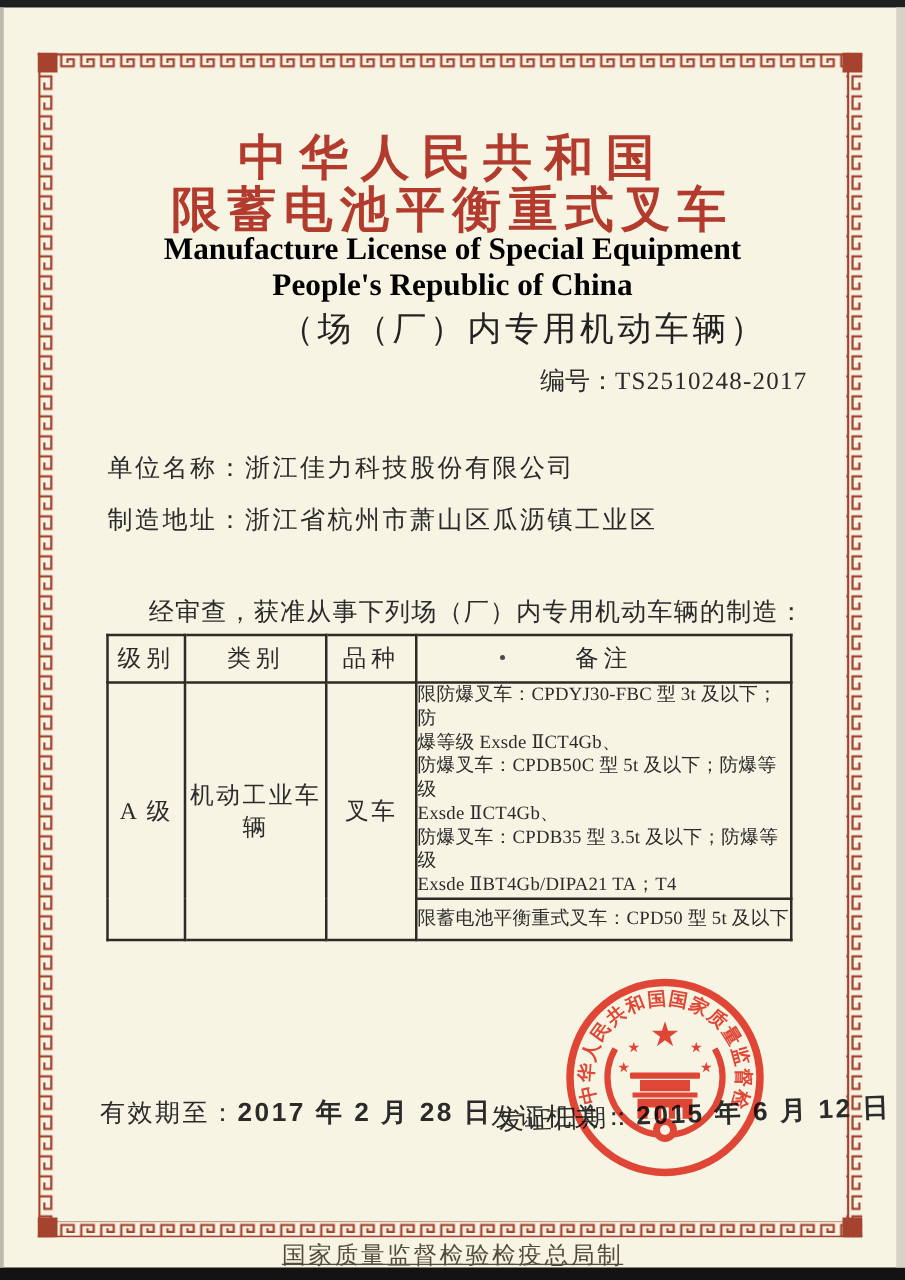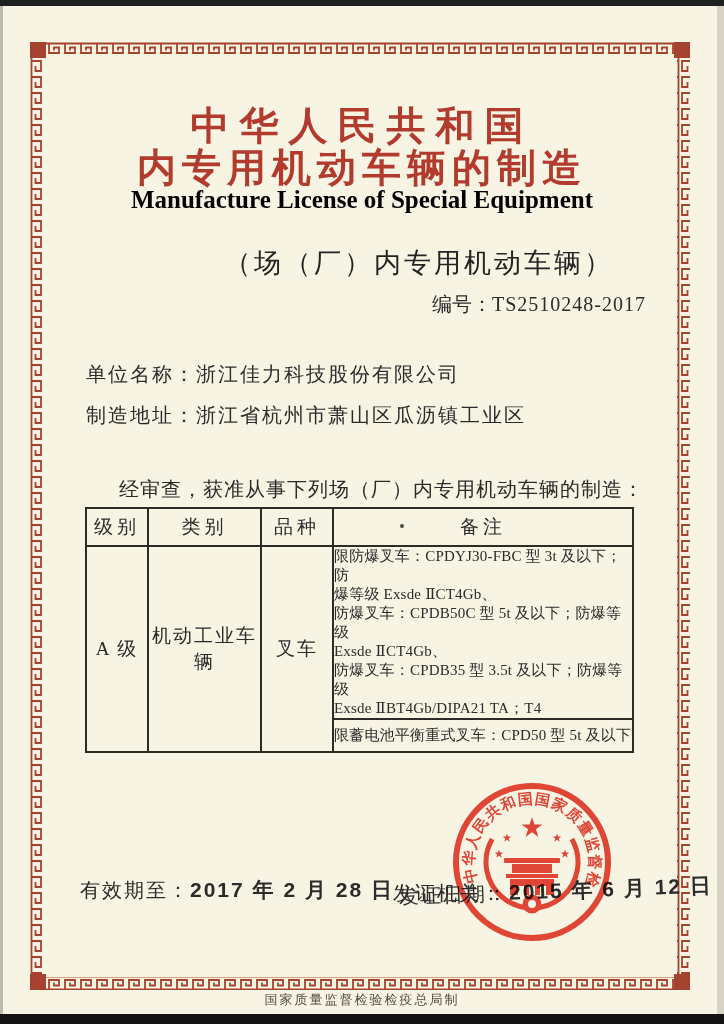--- a/index.html
+++ b/index.html
@@ -52,21 +52,21 @@
   .row-valid    { left:80px; top:876px; font-family:"Liberation Sans","DejaVu Sans",sans-serif; }
   .row-valid .value, .row-issuedate .value {
     font-family:"Liberation Sans","DejaVu Sans",sans-serif; font-weight:bold; font-size:21px; letter-spacing:2px; }
   .row-issuer   { left:393px; top:880px; }
   .row-issuedate{ left:399px; top:877px; transform:rotate(-2deg); }
 
   .seal-svg { left:450px; top:780px; mix-blend-mode:multiply; opacity:.92; }
   .frame-svg { left:30px; top:42px; }
 
   .footer-caption { left:0; top:991px; width:724px; text-align:center;
-    font-size:13px; letter-spacing:2px; color:#514c3e; }
+    font-size:19px; letter-spacing:2px; color:#514c3e;text-decoration:underline; }
 </style>
 </head>
 <body>
 
 <div class="page">
 
   <div class="abs edge-top"></div>
   <div class="abs edge-bottom"></div>
   <div class="abs edge-left"></div>
   <div class="abs edge-right"></div>
@@ -90,22 +90,23 @@
     <rect x="0" y="935" width="660" height="13" fill="url(#gkB)"></rect>
     <rect x="0" y="0" width="13" height="948" fill="url(#gkL)"></rect>
     <rect x="647" y="0" width="13" height="948" fill="url(#gkR)"></rect>
     <rect x="0" y="0" width="16" height="16" fill="#a5432f"></rect>
     <rect x="644" y="0" width="16" height="16" fill="#a5432f"></rect>
     <rect x="0" y="932" width="16" height="16" fill="#a5432f"></rect>
     <rect x="644" y="932" width="16" height="16" fill="#a5432f"></rect>
   </svg>
 
   <div class="abs title-cn title-cn-1">中华人民共和国</div>
-  <div class="abs title-cn title-cn-2">内专用机动车辆的制造</div>
+  <div class="abs title-cn title-cn-2">限蓄电池平衡重式叉车</div>
   <div class="abs title-en title-en-1">Manufacture License of Special Equipment</div>
+  <div class="abs title-en title-en-2">People's Republic of China</div>
   <div class="abs subtitle">（场（厂）内专用机动车辆）</div>
 
   <div class="abs license-no">
     <span>编号：</span><span class="value">TS2510248-2017</span>
   </div>
 
   <div class="abs field-row field-address">
     <span>制造地址：</span><span>浙江省杭州市萧山区瓜沥镇工业区</span>
   </div>
   <div class="abs field-row field-company">

